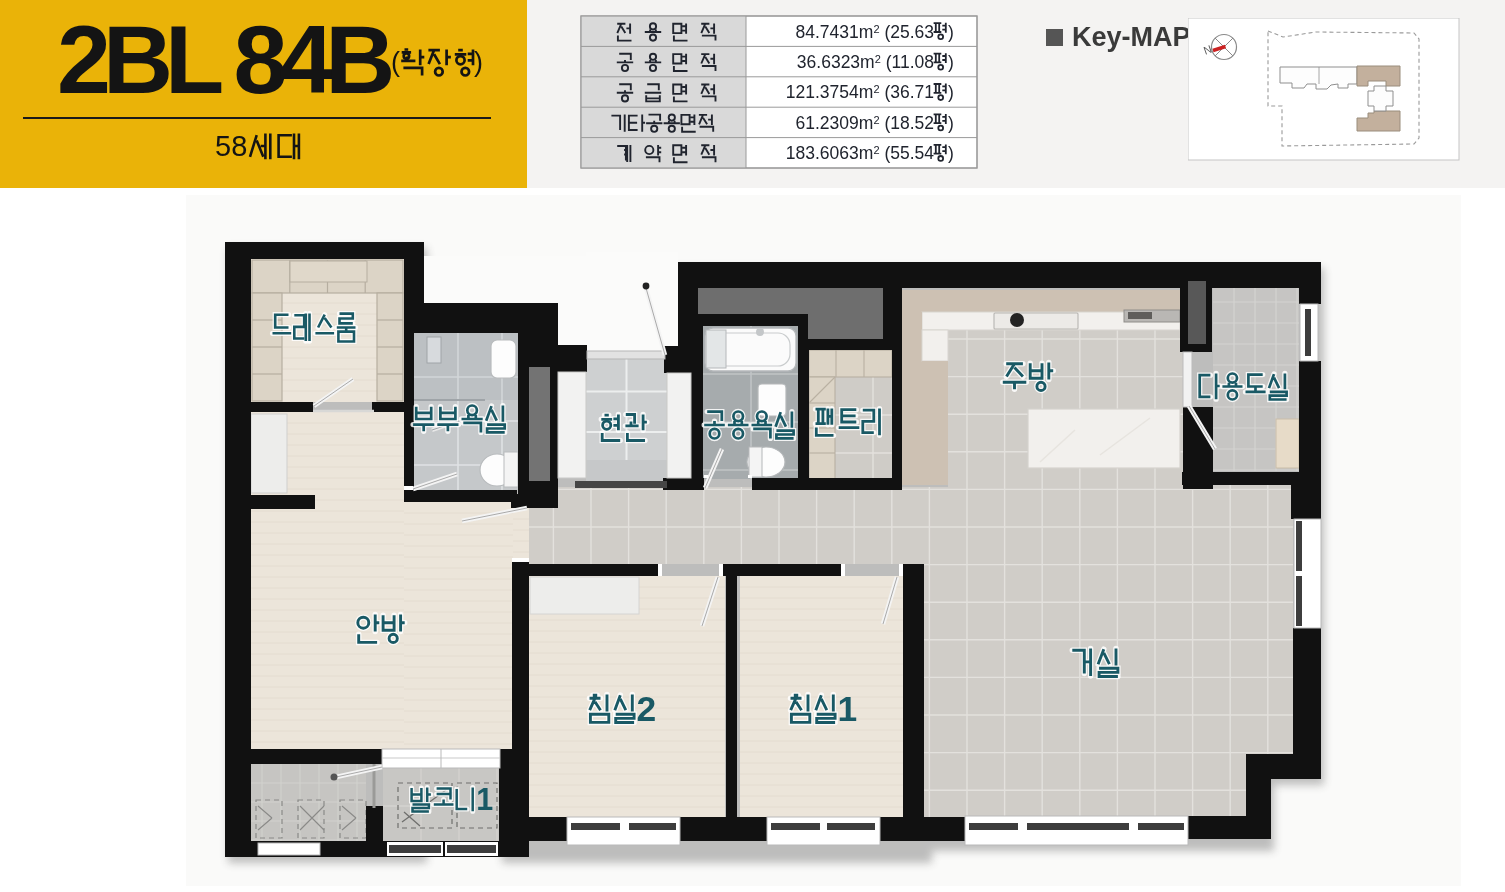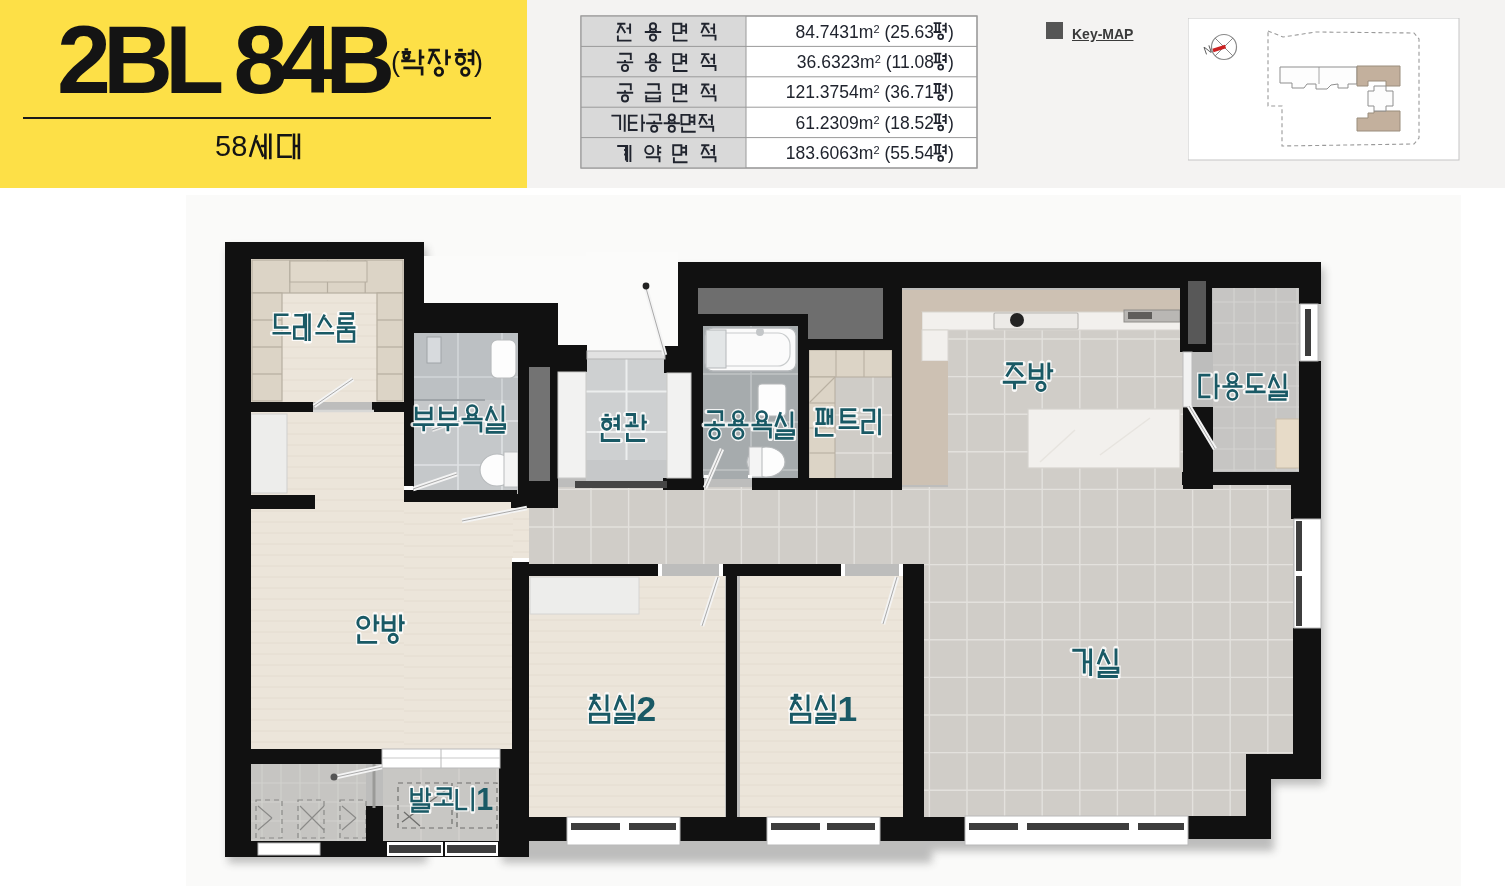--- a/index.html
+++ b/index.html
@@ -1,19 +1,19 @@
 <!DOCTYPE html>
 <html><head><meta charset="utf-8"><style>
 * { margin:0; padding:0; box-sizing:border-box; }
 body { width:1505px; height:892px; position:relative; background:#ffffff; font-family:"Liberation Sans", sans-serif; overflow:hidden; }
 .topband { position:absolute; left:527px; top:0; width:978px; height:188px; background:#f4f3f2; }
-.hdr { position:absolute; left:0; top:0; width:527px; height:188px; background:#fde047; }
+.hdr { position:absolute; left:0; top:0; width:527px; height:188px; background:#eab308; }
 .hdr .big { position:absolute; left:57px; top:4px; font-size:97px; font-weight:bold; color:#141414; letter-spacing:-8px; }
 .hdr .line { position:absolute; left:23px; top:117px; width:468px; height:1.5px; background:#1a1a1a; }
-.keytitle { position:absolute; left:1046px; top:22px; font-size:14px; font-weight:bold; color:#3a3a3a;text-decoration:underline; }
+.keytitle { position:absolute; left:1046px; top:22px; font-size:27px; font-weight:bold; color:#3a3a3a; }
 .keytitle .sq { display:inline-block; width:17px; height:17px; background:#555; margin-right:9px; }
 svg { position:absolute; }
 </style></head><body>
 <div class="topband"></div>
 <div class="hdr">
   <div class="big">2BL 84B</div>
   <svg style="left:391px; top:43px;" width="140" height="40" viewBox="0 0 140 40">
     <text x="0" y="28" font-size="27" fill="#141414" font-family="Liberation Sans, sans-serif">(</text>
     <g transform="translate(10,6)">
         <path d="M3.5,0.5 h3.7 M0.7,3.3 h9.4 M6.2,7.6 V11.9 M0.2,11.9 H14.4 M19.2,0.5 V16.2 M19.2,8.1 h4.1 M2.4,18.9 h18.7 v7.6 M27.4,1.1 h11.5 M33.1,1.1 L27.6,15.1 M33.1,5.3 L38.9,15.1 M45.6,0.5 V16.2 M45.6,8.1 h4.3 M57.2,1.1 h4.6 M53.8,5.3 h11.5 M72.0,0.5 V16.2 M66.7,4.9 H72.0 M66.7,11.3 H72.0" fill="none" stroke="#141414" stroke-width="2.70" stroke-linecap="butt"></path>

